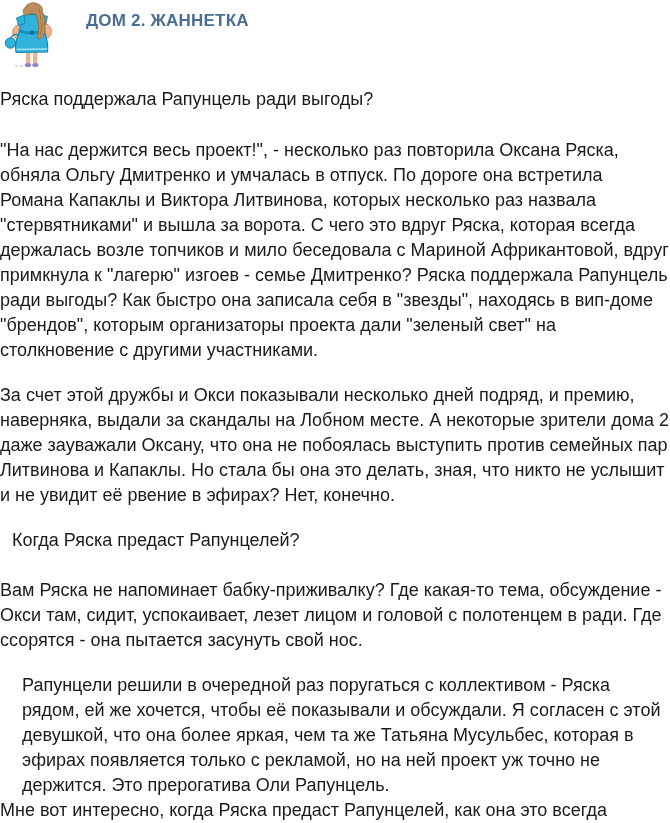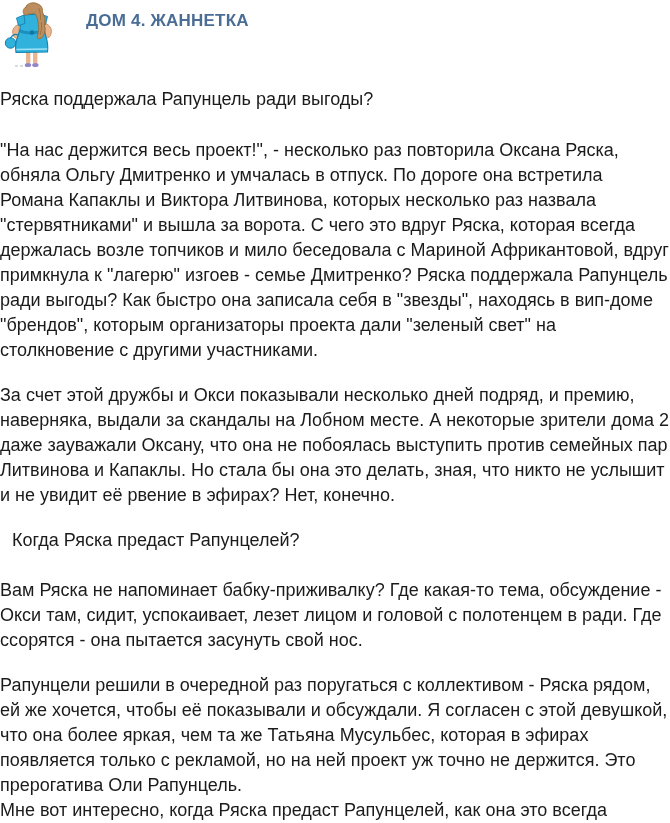--- a/index.html
+++ b/index.html
@@ -38,21 +38,21 @@
 
   .post-body {
     padding-top: 15px;
     font-size: 18px;
     line-height: 25px;
     color: #1b1b1b;
   }
   .para { margin: 0 0 20px 0; }
   .para.lead { margin-bottom: 26px; }
   .para.subhead { margin-bottom: 25px; padding-left: 12px; }
-  .para.no-gap { margin-bottom: 0; }
+  .para.no-gap { margin-bottom: 0; padding-left: 22px; }
 </style>
 </head>
 <body>
 
 <div class="page">
 
   <header class="post-header">
     <span class="avatar" title="">
       <svg width="62" height="68" viewBox="0 0 62 68" xmlns="http://www.w3.org/2000/svg">
 
@@ -81,21 +81,21 @@
         <circle cx="31" cy="30.5" r="2.2" fill="#1276a0"></circle>
 
         <circle cx="9.5" cy="41" r="5.2" fill="#31b2dd" stroke="#1581ad" stroke-width="1"></circle>
         <path d="M9.5 36 Q13 30.5 17.5 33.5" stroke="#1581ad" stroke-width="1.2" fill="none"></path>
 
         <path d="M26 3 Q31 -1 37 2 Q42 4 41.5 10 Q45.5 16 43.5 24 Q45.5 30 41 35.5 Q38 38.5 36 35.5 Q39 27 37 19.5 Q36 13 33.5 11 Q28 13.5 24.5 9.5 Q23.5 5.5 26 3 Z" fill="#bb8d5f" stroke="#96672f" stroke-width="0.8"></path>
         <path d="M25 5 Q21 7 22.5 11.5 Q24 14.5 27.5 12.5" fill="#bb8d5f" stroke="#96672f" stroke-width="0.7"></path>
         <path d="M38 6 Q40 12 39.5 18 M40.5 20 Q41.5 27 39 33" stroke="#96672f" stroke-width="0.7" fill="none"></path>
       </svg>
     </span>
-    <h1 class="community-name">ДОМ 4. ЖАННЕТКА</h1>
+    <h1 class="community-name">ДОМ 2. ЖАННЕТКА</h1>
   </header>
 
   <article class="post-body">
     <p class="para lead">Ряска поддержала Рапунцель ради выгоды?</p>
     <p class="para">"На нас держится весь проект!", - несколько раз повторила Оксана Ряска, обняла Ольгу Дмитренко и умчалась в отпуск. По дороге она встретила Романа Капаклы и Виктора Литвинова, которых несколько раз назвала "стервятниками" и вышла за ворота. С чего это вдруг Ряска, которая всегда держалась возле топчиков и мило беседовала с Мариной Африкантовой, вдруг примкнула к "лагерю" изгоев - семье Дмитренко? Ряска поддержала Рапунцель ради выгоды? Как быстро она записала себя в "звезды", находясь в вип-доме "брендов", которым организаторы проекта дали "зеленый свет" на столкновение с другими участниками.</p>
     <p class="para">За счет этой дружбы и Окси показывали несколько дней подряд, и премию, наверняка, выдали за скандалы на Лобном месте. А некоторые зрители дома 2 даже зауважали Оксану, что она не побоялась выступить против семейных пар Литвинова и Капаклы. Но стала бы она это делать, зная, что никто не услышит и не увидит её рвение в эфирах? Нет, конечно.</p>
     <p class="para subhead">Когда Ряска предаст Рапунцелей?</p>
     <p class="para">Вам Ряска не напоминает бабку-приживалку? Где какая-то тема, обсуждение - Окси там, сидит, успокаивает, лезет лицом и головой с полотенцем в ради. Где ссорятся - она пытается засунуть свой нос.</p>
     <p class="para no-gap">Рапунцели решили в очередной раз поругаться с коллективом - Ряска рядом, ей же хочется, чтобы её показывали и обсуждали. Я согласен с этой девушкой, что она более яркая, чем та же Татьяна Мусульбес, которая в эфирах появляется только с рекламой, но на ней проект уж точно не держится. Это прерогатива Оли Рапунцель.</p>
     <p class="para">Мне вот интересно, когда Ряска предаст Рапунцелей, как она это всегда делала с другими своими друзьями на проекте?</p>

